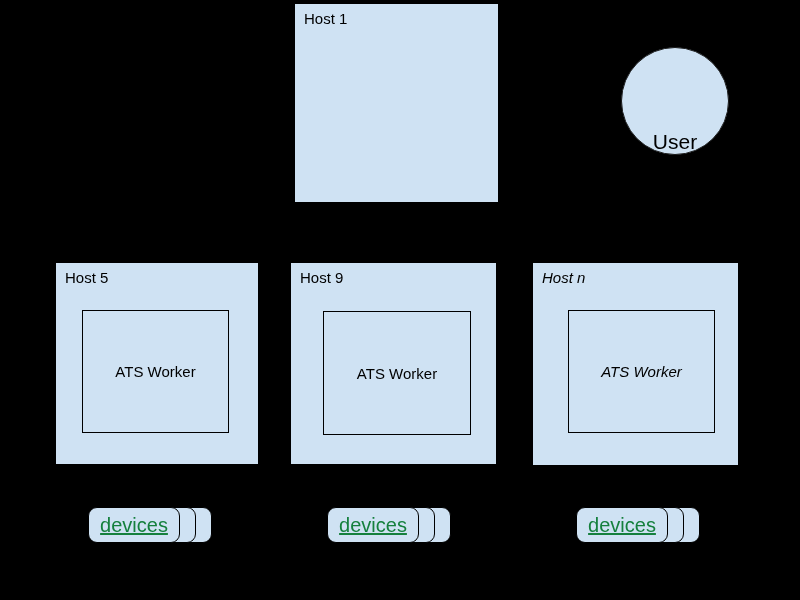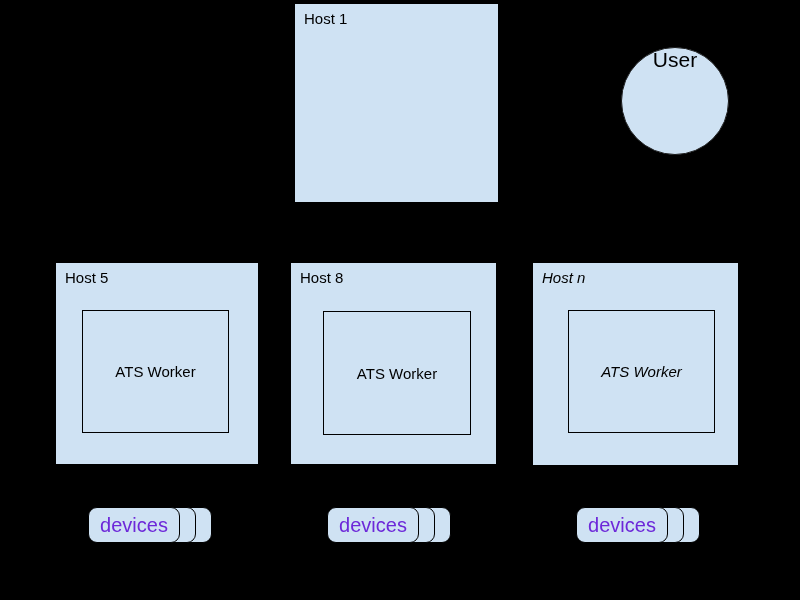--- a/index.html
+++ b/index.html
@@ -48,21 +48,21 @@
     position: absolute;
     left: 577px;
     top: 47px;
     width: 108px;
     height: 108px;
     border-radius: 50%;
     background: #cfe2f3;
     border: 1px solid #1a1a1a;
     box-sizing: border-box;
     display: flex;
-    align-items: flex-start;
+    align-items: flex-end;
     justify-content: center;
     font-size: 21px;
     color: #000000;
   }
   .devices {
     position: absolute;
     width: 126px;
     height: 36px;
   }
   .devices .card {
@@ -76,21 +76,22 @@
     box-sizing: border-box;
   }
   .devices .card.back { left: 32px; }
   .devices .card.mid  { left: 16px; }
   .devices .card.front {
     left: 0;
     display: flex;
     align-items: center;
     justify-content: center;
     font-size: 20px;
-    color: #6d28d9;
+    color: #15803d;
+    text-decoration: underline;
   }
 </style>
 </head>
 <body>
 
 <div class="canvas">
 
   <div class="host" style="left:250px; top:3px; width:205px; height:200px;">
     <div class="host-label">Host 1</div>
   </div>
@@ -100,21 +101,21 @@
   </div>
 
   <div class="host" style="left:11px; top:262px; width:204px; height:203px;">
     <div class="host-label">Host 5</div>
     <div class="component" style="left:26px; top:47px; width:147px; height:123px;">
       <span>ATS Worker</span>
     </div>
   </div>
 
   <div class="host" style="left:246px; top:262px; width:207px; height:203px;">
-    <div class="host-label">Host 8</div>
+    <div class="host-label">Host 9</div>
     <div class="component" style="left:32px; top:48px; width:148px; height:124px;">
       <span>ATS Worker</span>
     </div>
   </div>
 
   <div class="host" style="left:488px; top:262px; width:207px; height:204px;font-style:italic;">
     <div class="host-label">Host n</div>
     <div class="component" style="left:35px; top:47px; width:147px; height:123px;">
       <span>ATS Worker</span>
     </div>

